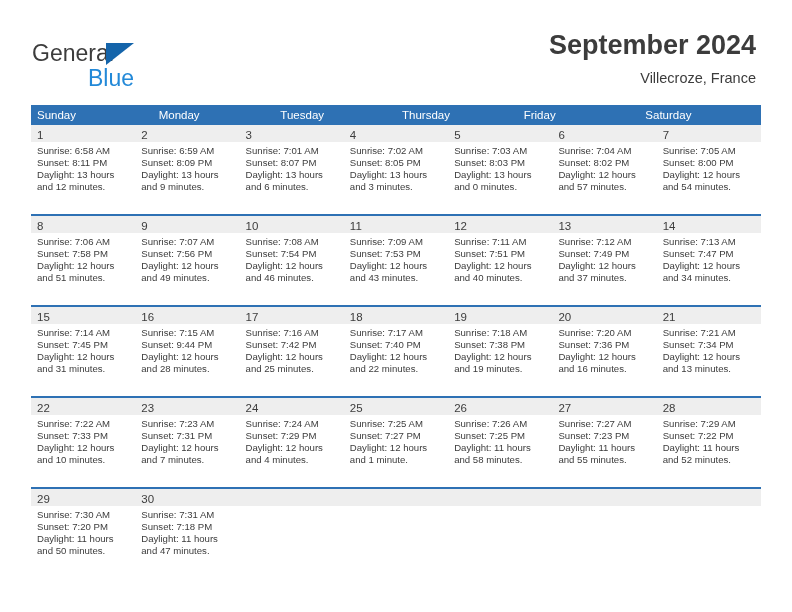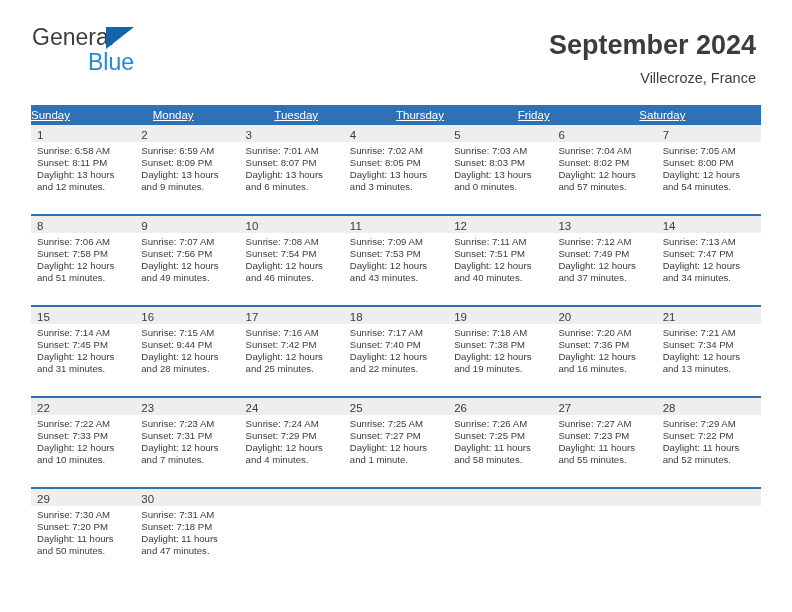--- a/index.html
+++ b/index.html
@@ -25,21 +25,21 @@
   .header {
     position: absolute;
     left: 0;
     top: 0;
     width: 792px;
     height: 100px;
   }
   .brand {
     position: absolute;
     left: 32px;
-    top: 24px;
+    top: 40px;
     width: 220px;
     height: 56px;
     text-align: center;
   }
   .brand-line1 {
     position: relative;
     font-size: 23px;
     line-height: 26px;
     color: #3c3c3c;
     letter-spacing: 0px;
@@ -103,24 +103,24 @@
     display: flex;
     width: 730px;
     background: #2e71b4;
     height: 20px;
   }
   .cal-head .dow {
     flex: 1 1 0;
     color: #ffffff;
     font-size: 11.5px;
     line-height: 20px;
+    padding-left: 6px;
     box-sizing: border-box;
     white-space: nowrap;
     overflow: hidden;
-    text-decoration: underline;
   }
   .week {
     display: flex;
     width: 730px;
     border-top: 2px solid #2e71b4;
     box-sizing: border-box;
   }
   .week.first {
     border-top: none;
   }

